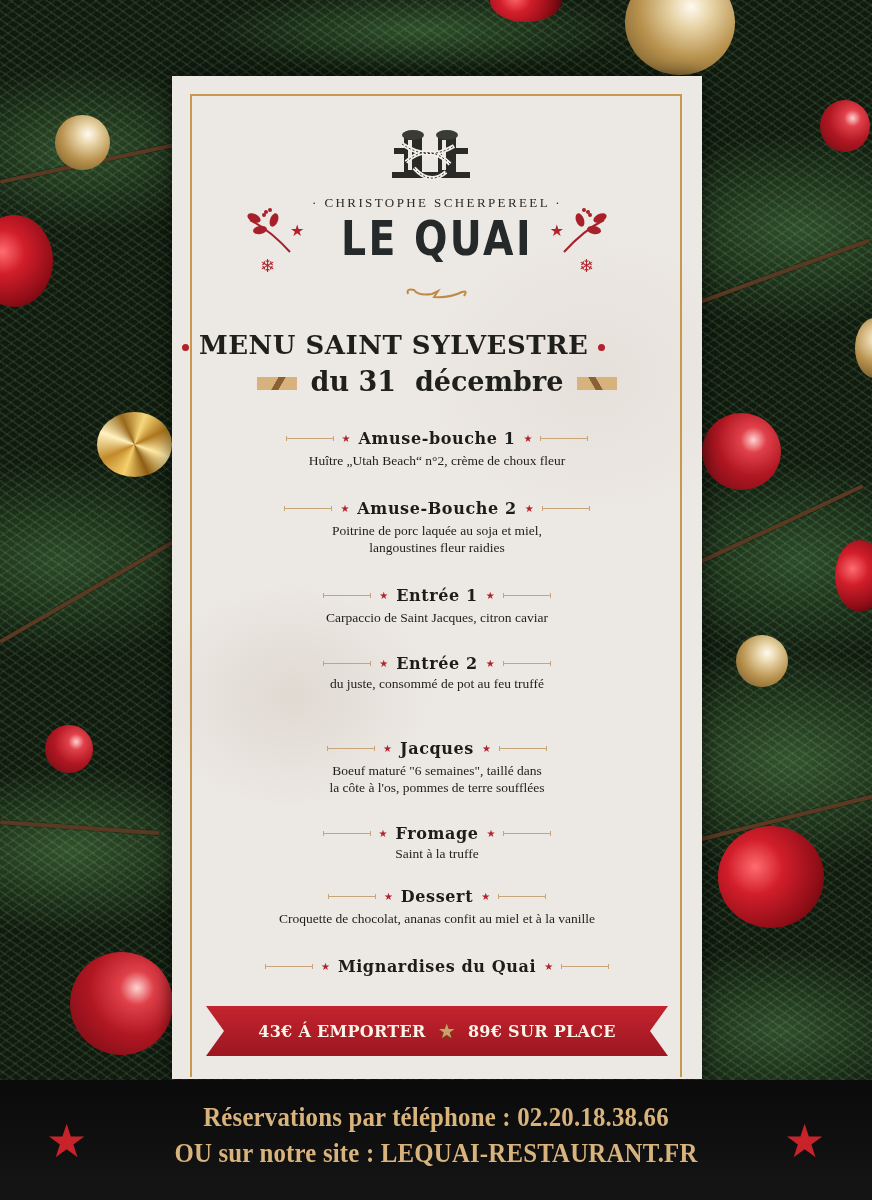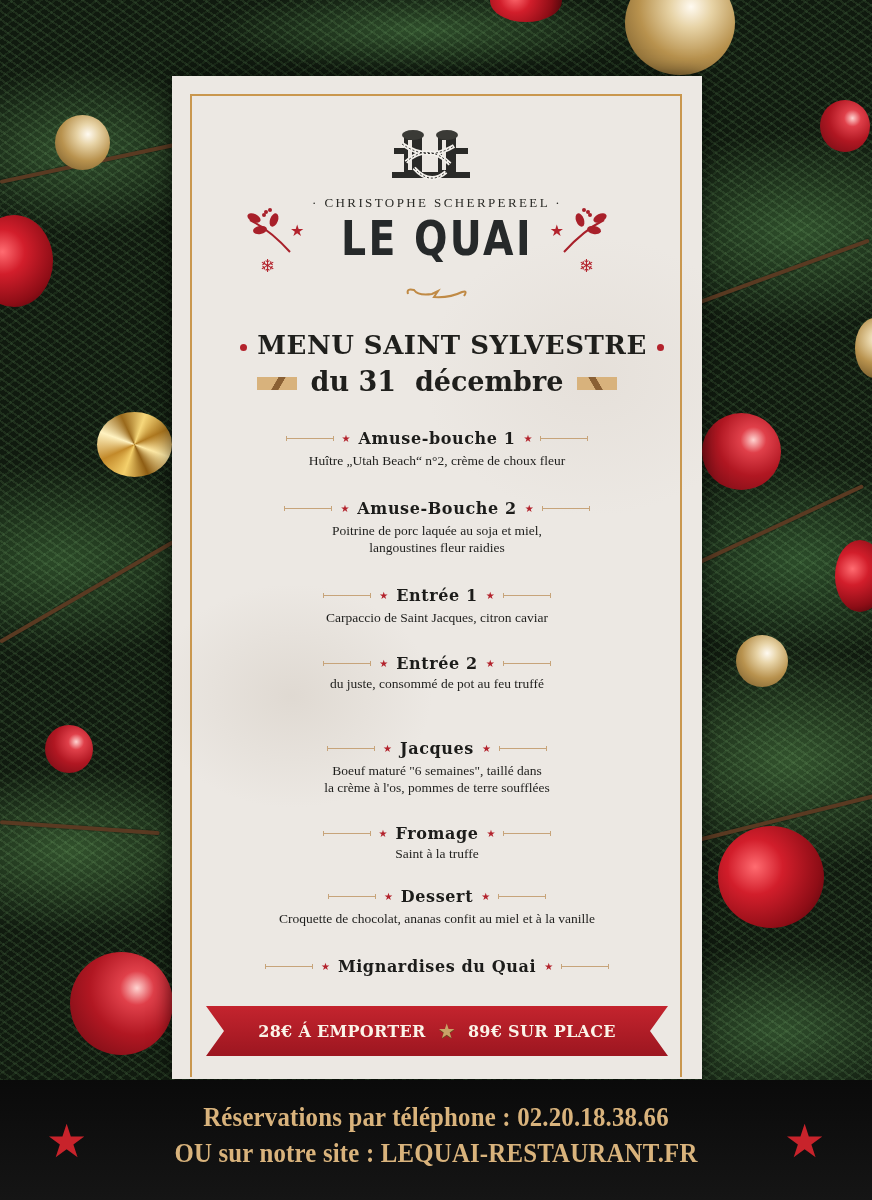--- a/index.html
+++ b/index.html
@@ -63,22 +63,22 @@
       font-family: "DejaVu Sans", sans-serif; font-weight: bold; font-size: 48px;
       color: #26292a; letter-spacing: 3px; transform: scaleX(.82);
     }
     .sprig { position: absolute; top: 130px; width: 60px; height: 70px; }
     .sprig.left { left: 74px; }
     .sprig.right { left: 376px; transform: scaleX(-1); }
     .flourish { position: absolute; left: 232px; top: 210px; width: 66px; height: 16px; }
 
     
     .menu-title {
-      position: absolute; left: 0; right: 0; top: 254px; text-align: center;
-      font-weight: bold; font-size: 26px; color: #1f1f1c; letter-spacing: .5px; padding-left: 30px;
+      position: absolute; left: 0; right: 0; top: 254px; 
+      font-weight: bold; font-size: 26px; color: #1f1f1c; letter-spacing: .5px;
     }
     .menu-title .dot { display: inline-block; width: 7px; height: 7px; border-radius: 50%; background: #b3222c; vertical-align: middle; margin: 0 10px; }
     .menu-date {
       position: absolute; left: 0; right: 0; top: 290px; text-align: center;
       font-weight: bold; font-size: 27px; color: #1f1f1c;
     }
     .ribbon-tab { display: inline-block; width: 40px; height: 13px; vertical-align: middle; margin: 0 14px;
       background: linear-gradient(120deg, #d8b27c 0 45%, #8a6034 46% 60%, #d8b27c 61%); }
 
     
@@ -242,21 +242,21 @@
     </div>
     <div class="course" style="top:310px;">
       <div class="course-head">
           <span class="rule"></span>
           <span class="star">★</span>
           <span class="course-name">Jacques</span>
           <span class="star">★</span>
           <span class="rule"></span>
         </div>
       <div class="course-desc">Boeuf maturé "6 semaines", taillé dans</div>
-      <div class="course-desc" style="margin-top:0">la crème à l'os, pommes de terre soufflées</div>
+      <div class="course-desc" style="margin-top:0">la côte à l'os, pommes de terre soufflées</div>
     </div>
     <div class="course" style="top:395px;">
       <div class="course-head">
           <span class="rule"></span>
           <span class="star">★</span>
           <span class="course-name">Fromage</span>
           <span class="star">★</span>
           <span class="rule"></span>
         </div>
       <div class="course-desc" style="margin-top:0">Saint à la truffe</div>
@@ -286,21 +286,21 @@
     <svg viewBox="0 0 462 50" preserveAspectRatio="none">
       <defs>
         <linearGradient id="rg" x1="0" y1="0" x2="0" y2="1">
           <stop offset="0" stop-color="#c4242e"></stop>
             <stop offset="1" stop-color="#9c1620"></stop>
         </linearGradient>
       </defs>
       <polygon points="0,0 462,0 444,25 462,50 0,50 18,25" fill="url(#rg)"></polygon>
     </svg>
     <div class="price-row">
-      <span>28€ Á EMPORTER</span>
+      <span>43€ Á EMPORTER</span>
       <span class="price-star">★</span>
       <span>89€ SUR PLACE</span>
     </div>
   </div>
 </div>
 
 <div class="footer">
   <span class="footer-star left">★</span>
   <div class="footer-line l1">Réservations par téléphone : 02.20.18.38.66</div>
   <div class="footer-line l2">OU sur notre site : LEQUAI-RESTAURANT.FR</div>

